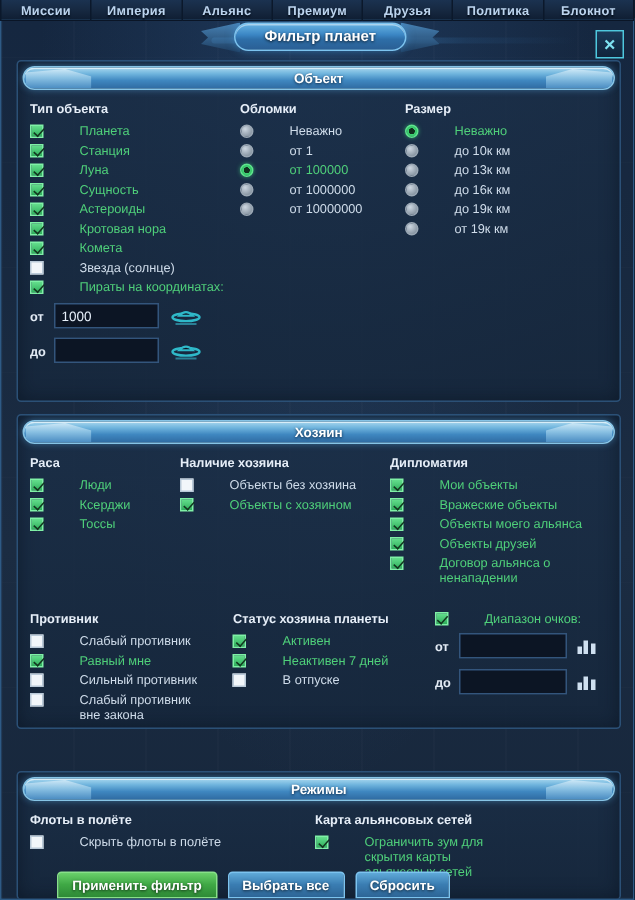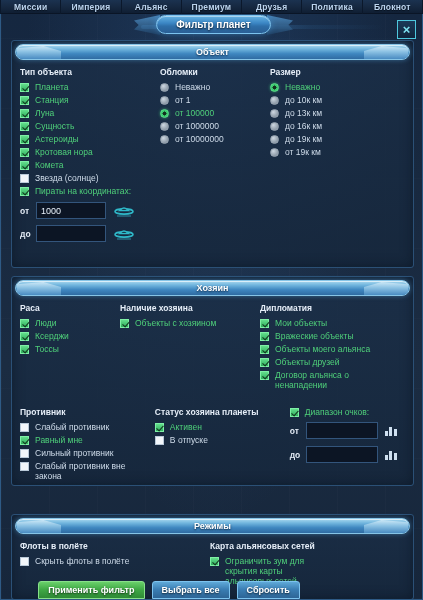--- a/index.html
+++ b/index.html
@@ -170,21 +170,21 @@
   .opt {
     display: flex;
     align-items: flex-start;
     margin-bottom: 3px;
     cursor: pointer;
   }
   .opt .lbl {
     font-size: 8.5px;
     line-height: 10px;
     color: #cfdcea;
-    padding-left: 6px;
+    padding-left: 24px;
     white-space: nowrap;
   }
   .opt .lbl.wrap { white-space: normal; max-width: 102px; }
   .opt.on .lbl { color: #4fd07a; }
 
   .cb {
     flex: 0 0 auto;
     width: 9px; height: 9px;
     margin-top: .5px;
     border: 1px solid #b9c9d8;
@@ -460,20 +460,24 @@
             <span class="lbl">Ксерджи</span>
           </div>
           <div class="opt on">
             <span class="cb"></span>
             <span class="lbl">Тоссы</span>
           </div>
         </div>
 
         <div style="width:140px;">
           <div class="group-title">Наличие хозяина</div>
+          <div class="opt">
+            <span class="cb"></span>
+            <span class="lbl">Объекты без хозяина</span>
+          </div>
           <div class="opt on">
             <span class="cb"></span>
             <span class="lbl">Объекты с хозяином</span>
           </div>
         </div>
 
         <div style="width:140px;">
           <div class="group-title">Дипломатия</div>
           <div class="opt on">
             <span class="cb"></span>
@@ -519,20 +523,24 @@
             <span class="cb"></span>
             <span class="lbl wrap" style="max-width:104px">Слабый противник вне закона</span>
           </div>
         </div>
 
         <div style="width:125px;">
           <div class="group-title">Статус хозяина планеты</div>
           <div class="opt on">
             <span class="cb"></span>
             <span class="lbl">Активен</span>
+          </div>
+          <div class="opt on">
+            <span class="cb"></span>
+            <span class="lbl">Неактивен 7 дней</span>
           </div>
           <div class="opt">
             <span class="cb"></span>
             <span class="lbl">В отпуске</span>
           </div>
         </div>
 
         <div style="width:130px;">
           <div class="opt on" style="margin-bottom:5px;">
             <span class="cb"></span>

